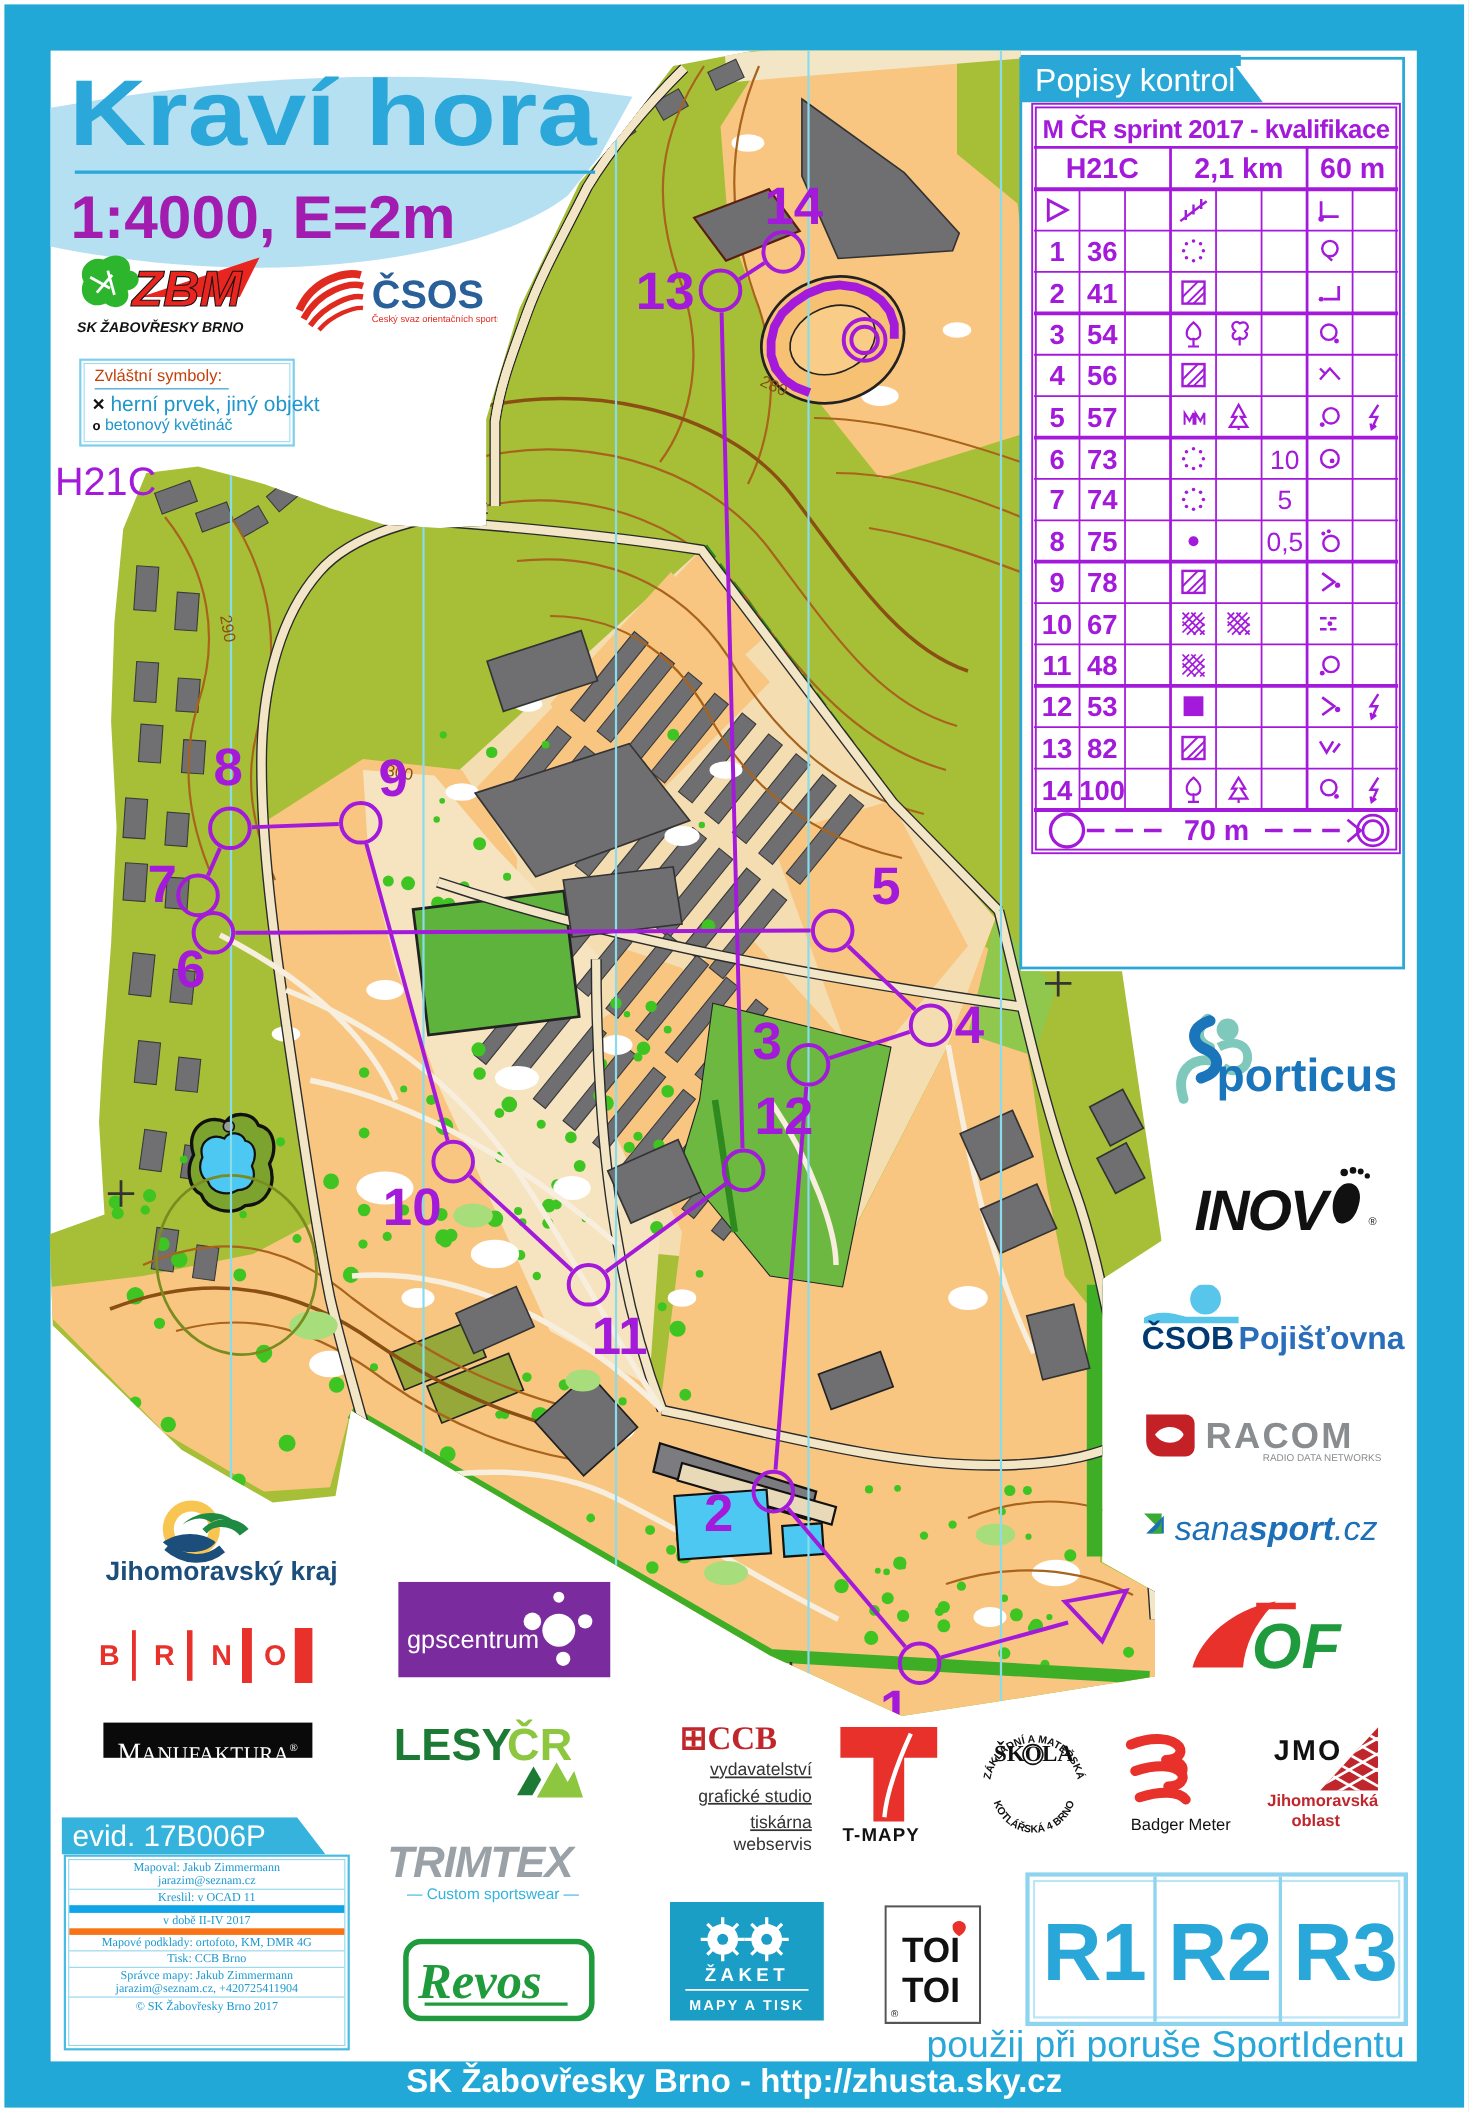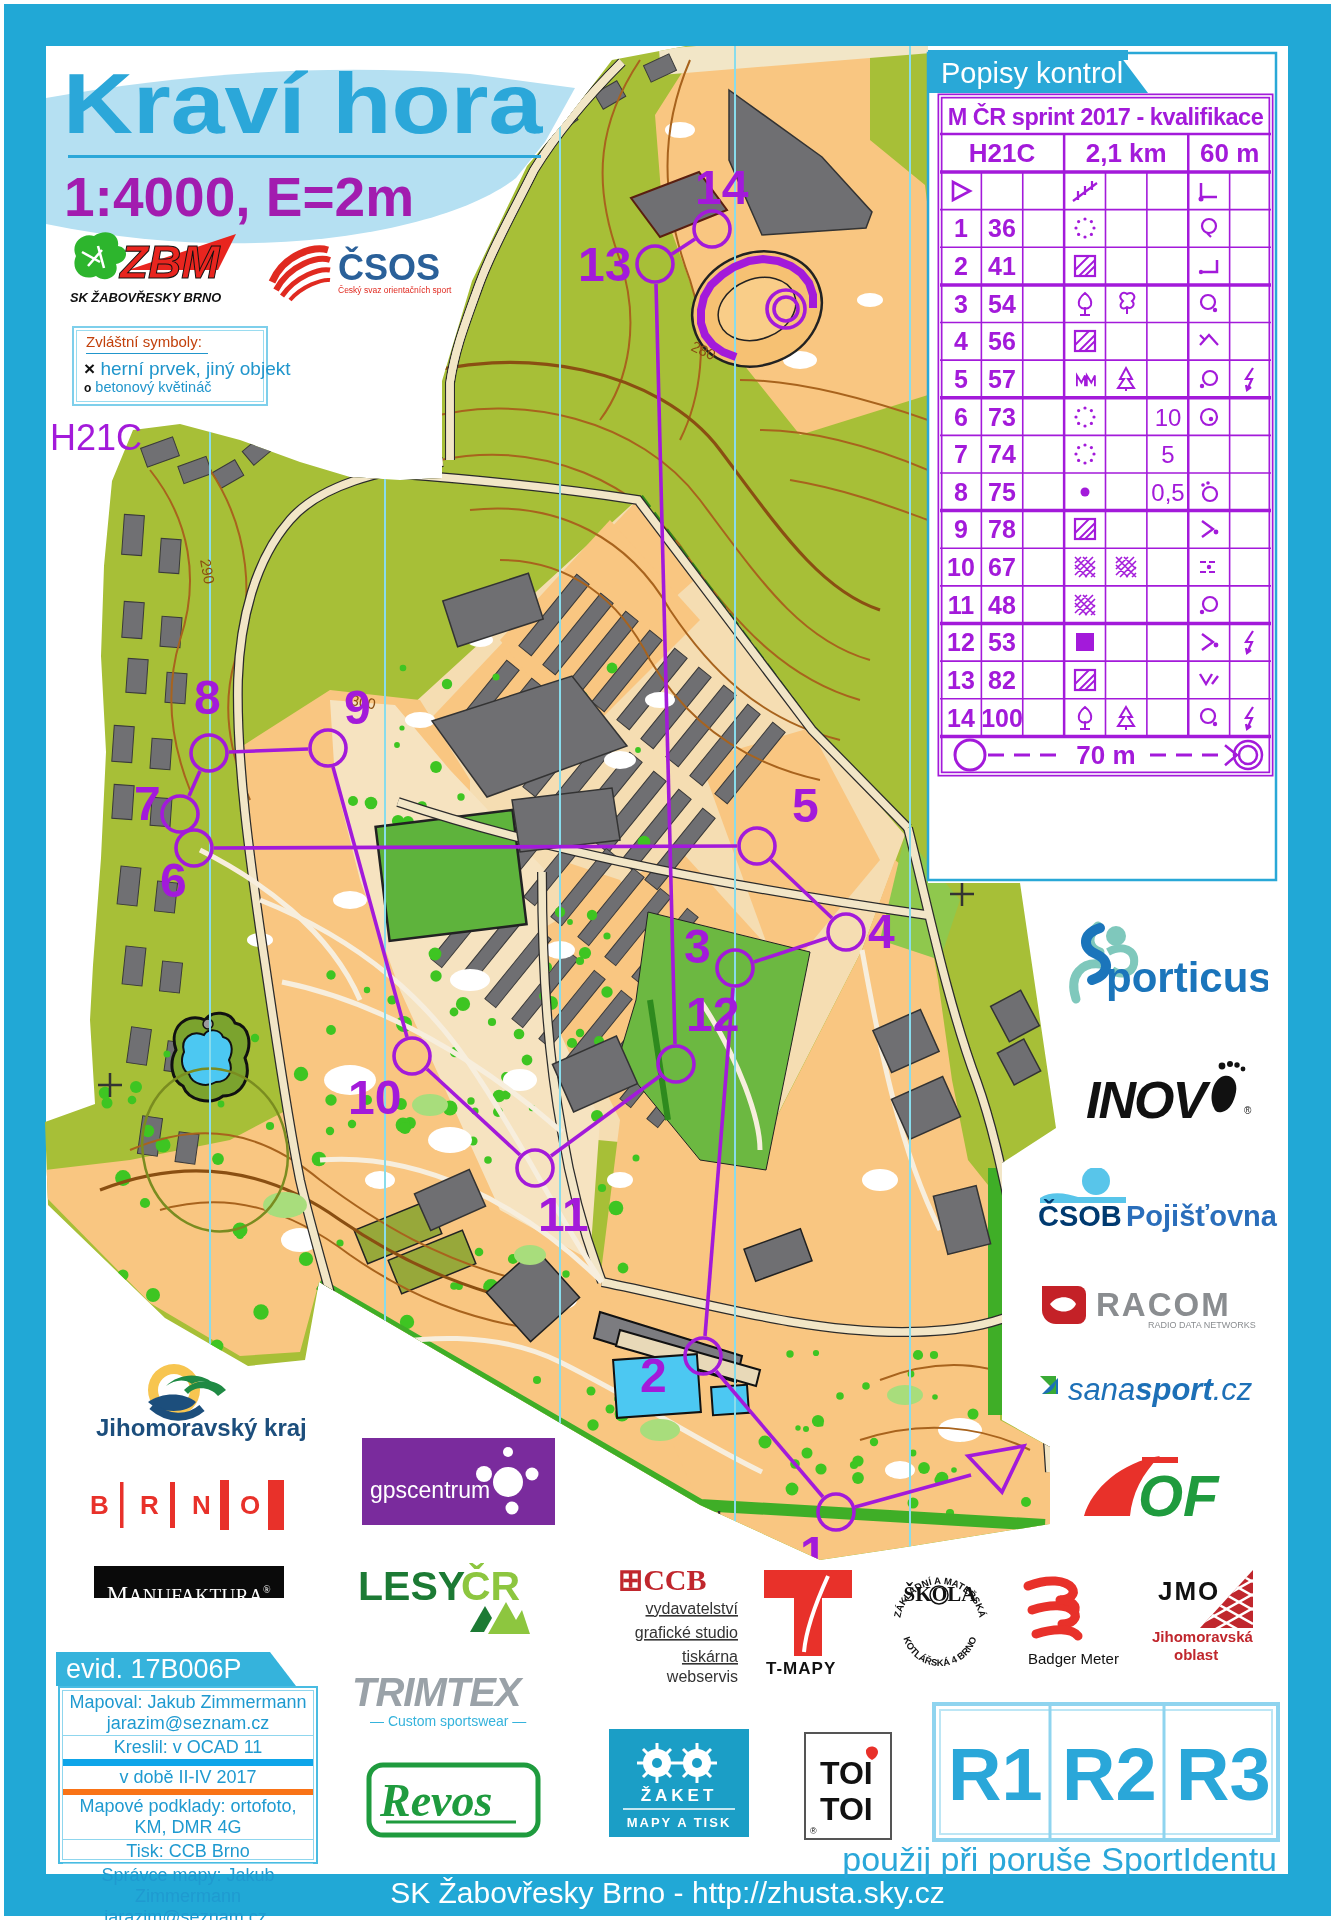--- a/index.html
+++ b/index.html
@@ -860,21 +860,21 @@
 </svg>
 
 <div class="abs" style="left:94px;top:1566px;width:190px;height:32px;background:#0a0a0a;color:#fff;text-align:center;font-family:'Liberation Serif',serif;font-size:24px;line-height:48px;letter-spacing:0.5px">M<span style="font-size:19px">ANUFAKTURA</span><span style="font-size:10px;vertical-align:super">®</span></div>
 
 <svg class="abs" style="left:56px;top:1652px" width="240" height="34" viewBox="0 0 240 34">
 <path d="M0,0 L214,0 L240,34 L0,34 Z" fill="#35b3dc"></path>
 <text x="10" y="26" font-size="27" fill="#fff" font-family="Liberation Sans,sans-serif">evid.  17B006P</text>
 </svg>
 
 <div class="abs" style="left:58px;top:1686px;width:260px;height:178px;border:2px solid #49bce2"></div>
-<div class="abs" style="left:62px;top:1690px;width:252px;height:170px;border:1px solid #8fd6ee;font-size:18px;color:#1f9ad0;text-align:center;font-family:Liberation Sans, sans-serif">
+<div class="abs" style="left:62px;top:1690px;width:252px;height:170px;border:1px solid #8fd6ee;font-size:11px;color:#1f9ad0;text-align:center;font-family:Liberation Serif, serif">
 <div style="border-bottom:1px solid #8fd6ee;padding:1px 0">Mapoval: Jakub Zimmermann<br>jarazim@seznam.cz</div>
 <div style="border-bottom:7px solid #0ea5e9;padding:1px 0">Kreslil: v OCAD 11</div>
 <div style="border-bottom:6px solid #f97316;padding:1px 0">v době II-IV 2017</div>
 <div style="border-bottom:1px solid #8fd6ee;padding:1px 0">Mapové podklady: ortofoto, KM, DMR 4G</div>
 <div style="border-bottom:1px solid #8fd6ee;padding:1px 0">Tisk: CCB Brno</div>
 <div style="border-bottom:1px solid #8fd6ee;padding:1px 0">Správce mapy: Jakub Zimmermann<br>jarazim@seznam.cz, +420725411904</div>
 <div style="padding:2px 0">© SK Žabovřesky Brno 2017</div>
 </div>
 
 <svg class="abs" style="left:362px;top:1438px" width="193" height="87" viewBox="0 0 193 87">
@@ -995,13 +995,13 @@
 <line x1="118" y1="4" x2="118" y2="136" stroke="#8fd4ef" stroke-width="3"></line>
 <line x1="232" y1="4" x2="232" y2="136" stroke="#8fd4ef" stroke-width="3"></line>
 <g fill="#2aa7d9" font-size="74" font-weight="bold" font-family="Liberation Sans,sans-serif">
 <text x="16" y="98">R1</text>
 <text x="130" y="98">R2</text>
 <text x="244" y="98">R3</text>
 </g>
 </svg>
 <div class="abs" style="right:58px;top:1840px;font-size:34px;color:#2aa7d9">použij při poruše SportIdentu</div>
 
-<div class="abs" style="left:0;top:1876px;width:1335px;text-align:center;font-size:30px;font-weight:normal;color:#fff">SK Žabovřesky Brno - http://zhusta.sky.cz</div>
+<div class="abs" style="left:0;top:1876px;width:1335px;text-align:center;font-size:30px;font-weight:bold;color:#fff">SK Žabovřesky Brno - http://zhusta.sky.cz</div>
 </div>
 </body></html>

